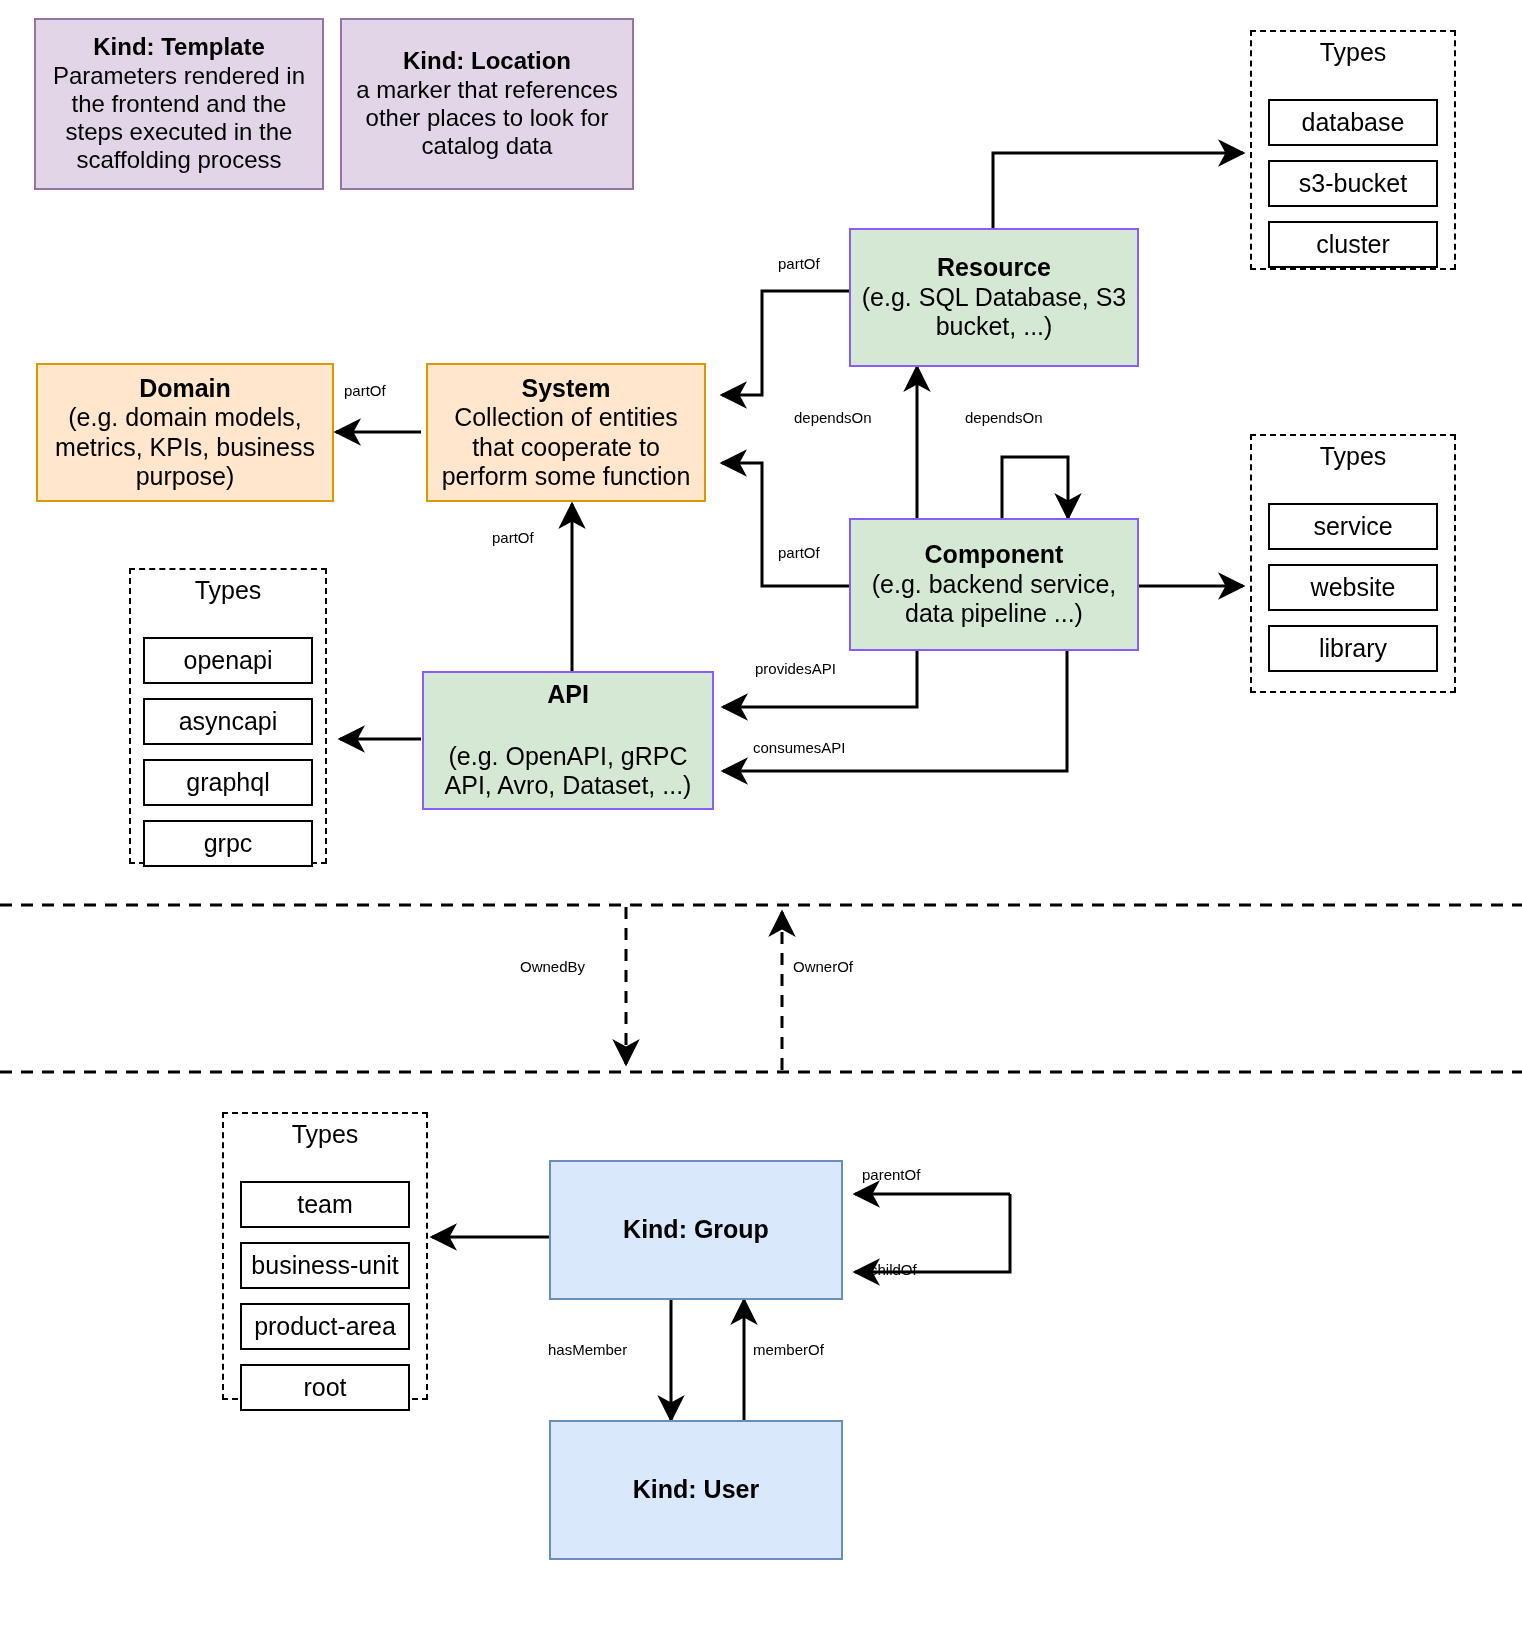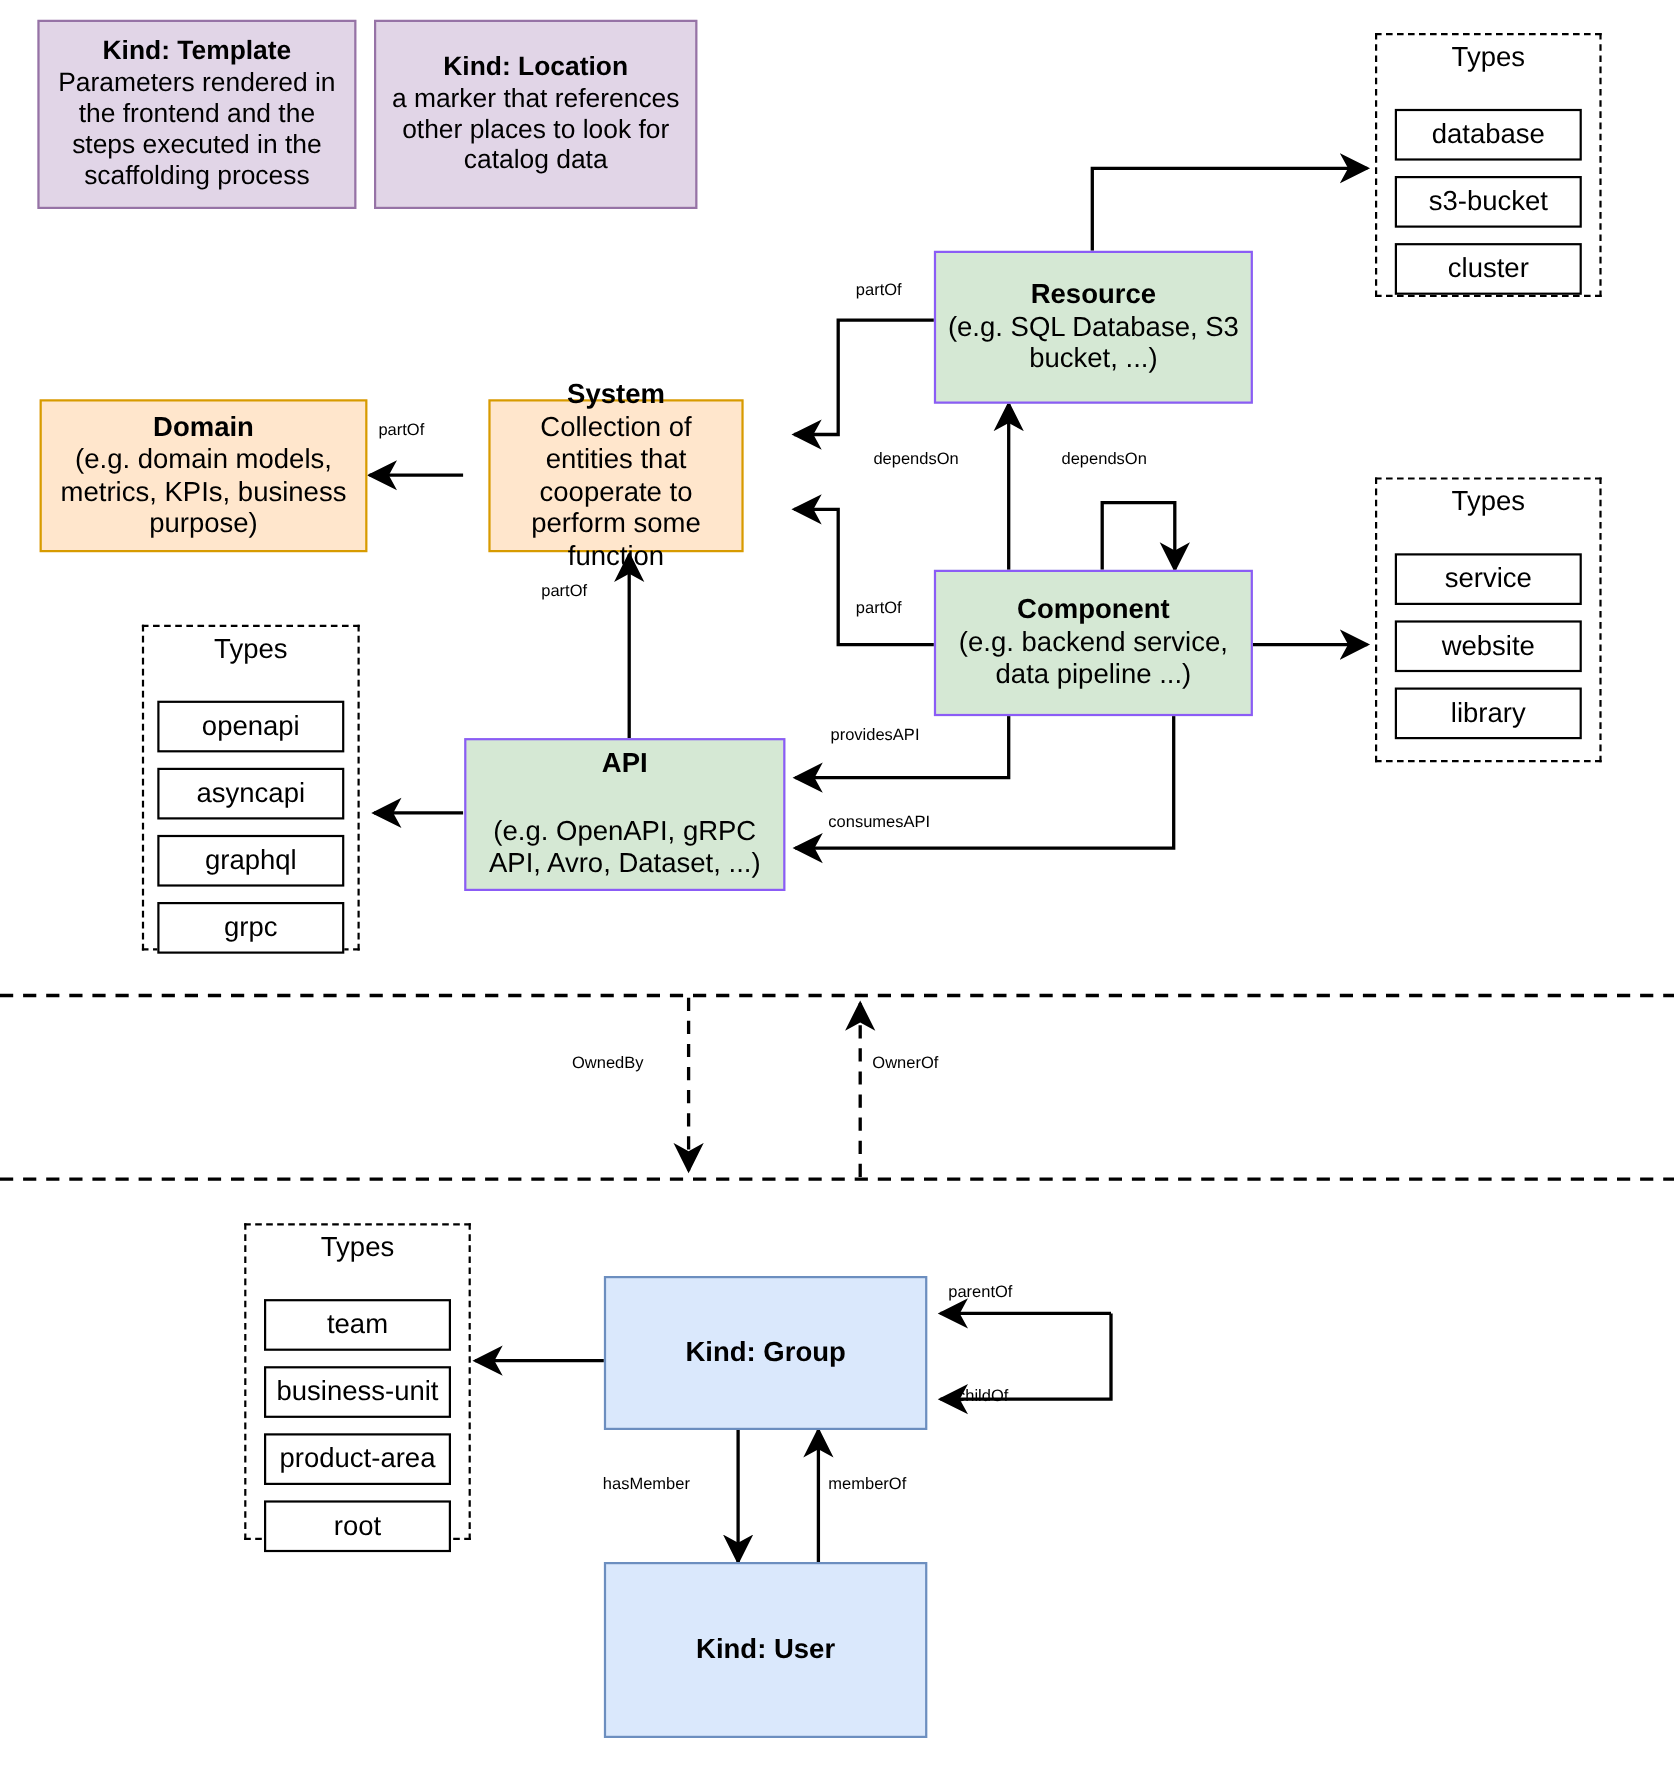--- a/index.html
+++ b/index.html
@@ -207,40 +207,40 @@
   <div class="node green t1" style="left:849px; top:228px; width:290px; height:139px;">
     <div class="ttl">Resource</div>
     <div class="sub">(e.g. SQL Database, S3 bucket, ...)</div>
   </div>
 
   <div class="node orange t1" style="left:36px; top:363px; width:298px; height:139px;">
     <div class="ttl">Domain</div>
     <div class="sub">(e.g.  domain models, metrics, KPIs, business purpose)</div>
   </div>
 
-  <div class="node orange t1" style="left:444px; top:363px; width:232px; height:139px;">
+  <div class="node orange t1" style="left:426px; top:363px; width:280px; height:139px;">
     <div class="ttl">System</div>
     <div class="sub">Collection of entities that cooperate to perform some function</div>
   </div>
 
   <div class="node green t1" style="left:849px; top:518px; width:290px; height:133px;">
     <div class="ttl">Component</div>
     <div class="sub">(e.g. backend service, data pipeline ...)</div>
   </div>
 
   <div class="node green t1" style="left:422px; top:671px; width:292px; height:139px;gap:32px;">
     <div class="ttl">API</div>
     <div class="sub">(e.g. OpenAPI, gRPC API, Avro, Dataset, ...)</div>
   </div>
 
   <div class="node blue t1" style="left:549px; top:1160px; width:294px; height:140px;">
     <div class="ttl">Kind: Group</div>
   </div>
 
-  <div class="node blue t1" style="left:549px; top:1420px; width:294px; height:160px;">
+  <div class="node blue t1" style="left:549px; top:1420px; width:294px; height:140px;">
     <div class="ttl">Kind: User</div>
   </div>
 
   <div class="typebox" style="left:1250px; top:30px; width:206px; height:240px;">
     <div class="tlabel">Types</div>
     <div class="chiprow">
       <div class="chip">database</div>
       <div class="chip">s3-bucket</div>
       <div class="chip">cluster</div>
     </div>

